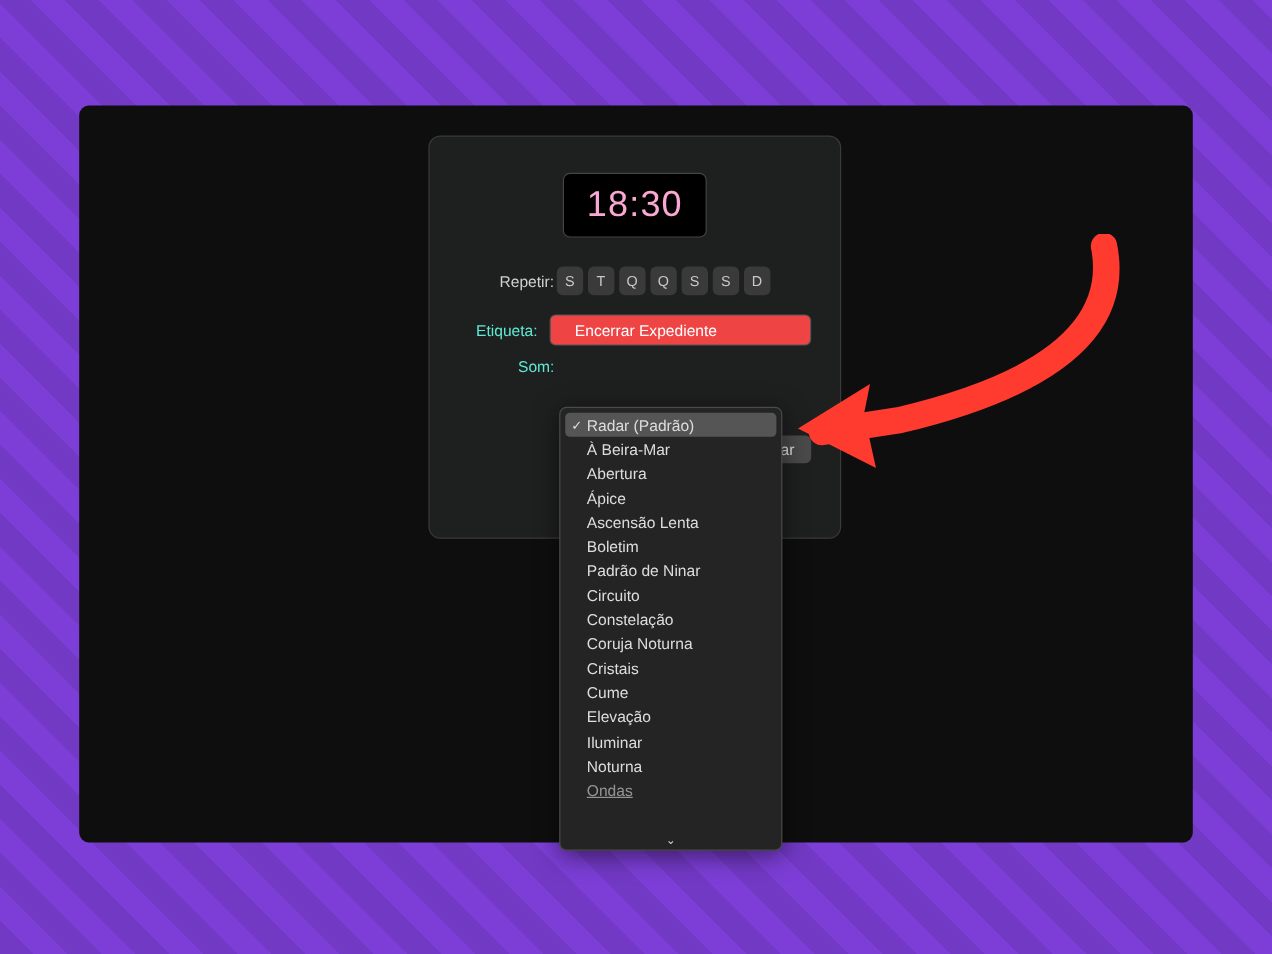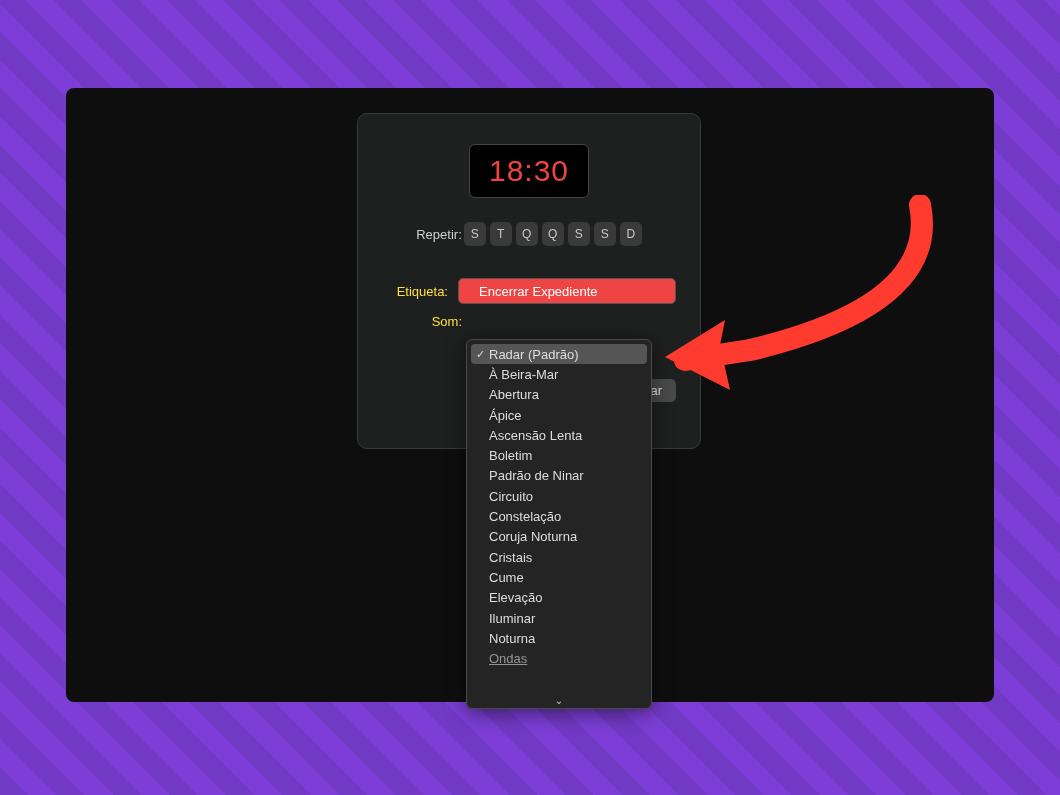--- a/index.html
+++ b/index.html
@@ -47,30 +47,30 @@
       height: 54px;
       margin: 6px auto 24px auto;
       background: #000;
       border: 1px solid #444;
       border-radius: 6px;
       display: flex;
       align-items: center;
       justify-content: center;
       font-size: 30px;
       font-weight: 400;
-      color: #ef4444;
+      color: #f9a8d4;
       letter-spacing: 1px;
     }
 
     .repeat-row {
       display: flex;
       align-items: center;
       justify-content: center;
       gap: 2px;
-      margin-bottom: 32px;
+      margin-bottom: 16px;
     }
 
     .repeat-label {
       font-size: 13px;
       color: #d0d0d0;
     }
 
     .day-buttons {
       display: flex;
       gap: 4px;
@@ -94,21 +94,21 @@
       display: flex;
       align-items: center;
       margin-bottom: 10px;
     }
 
     .form-label {
       width: 80px;
       text-align: right;
       margin-right: 10px;
       font-size: 13px;
-      color: #fde047;
+      color: #5eead4;
     }
 
     .text-input {
       flex: 1;
       height: 26px;
       background: #ef4444;
       border: 1px solid #555;
       border-radius: 5px;
       color: #fff;
       padding: 0 20px;

